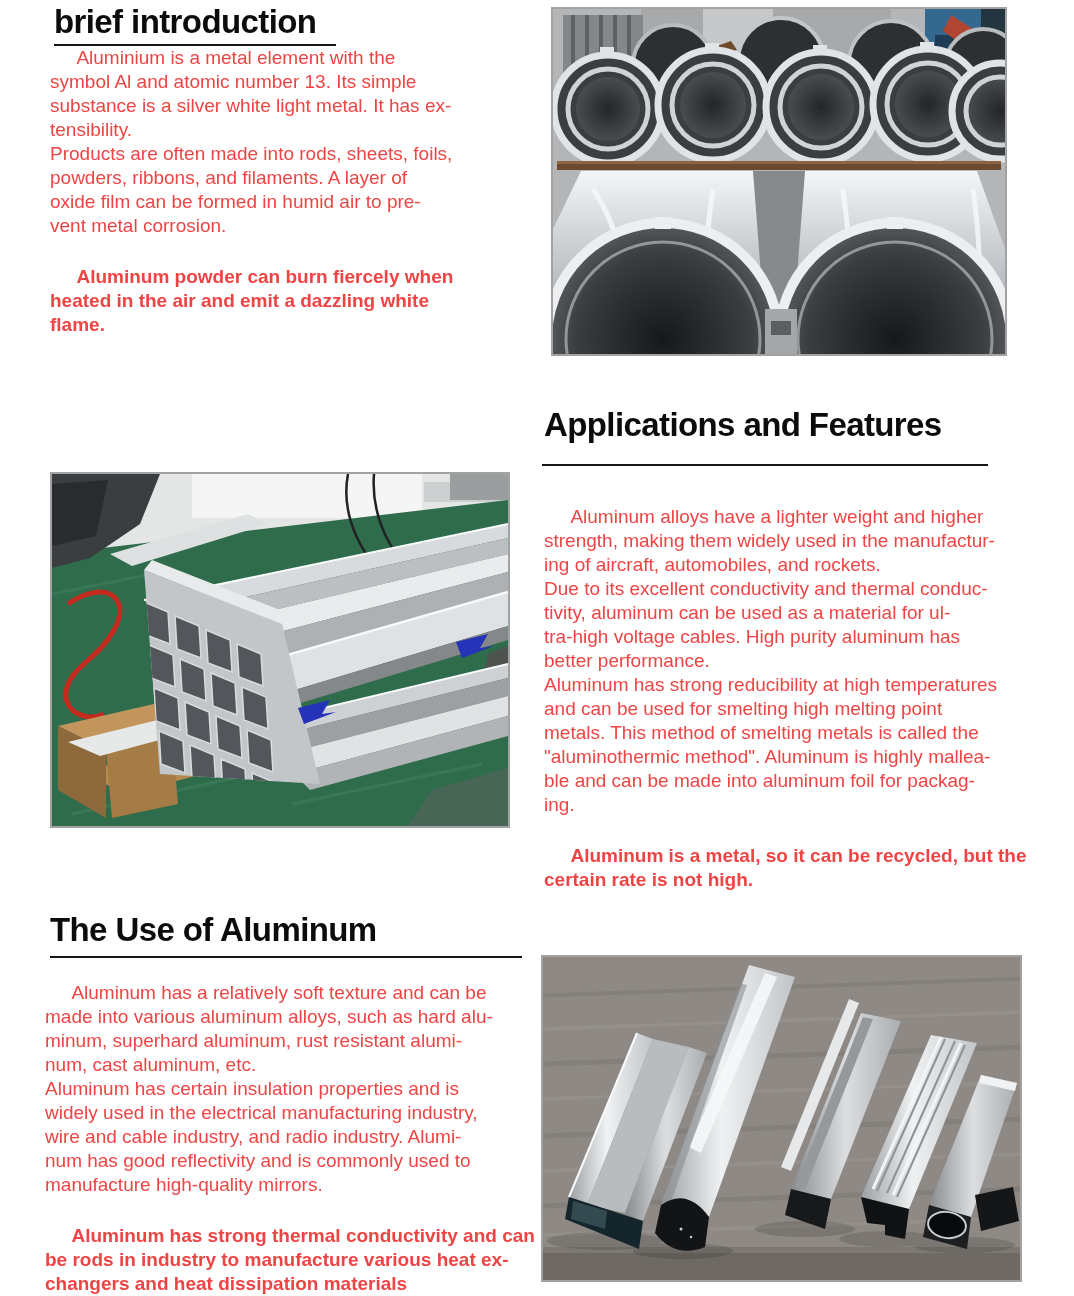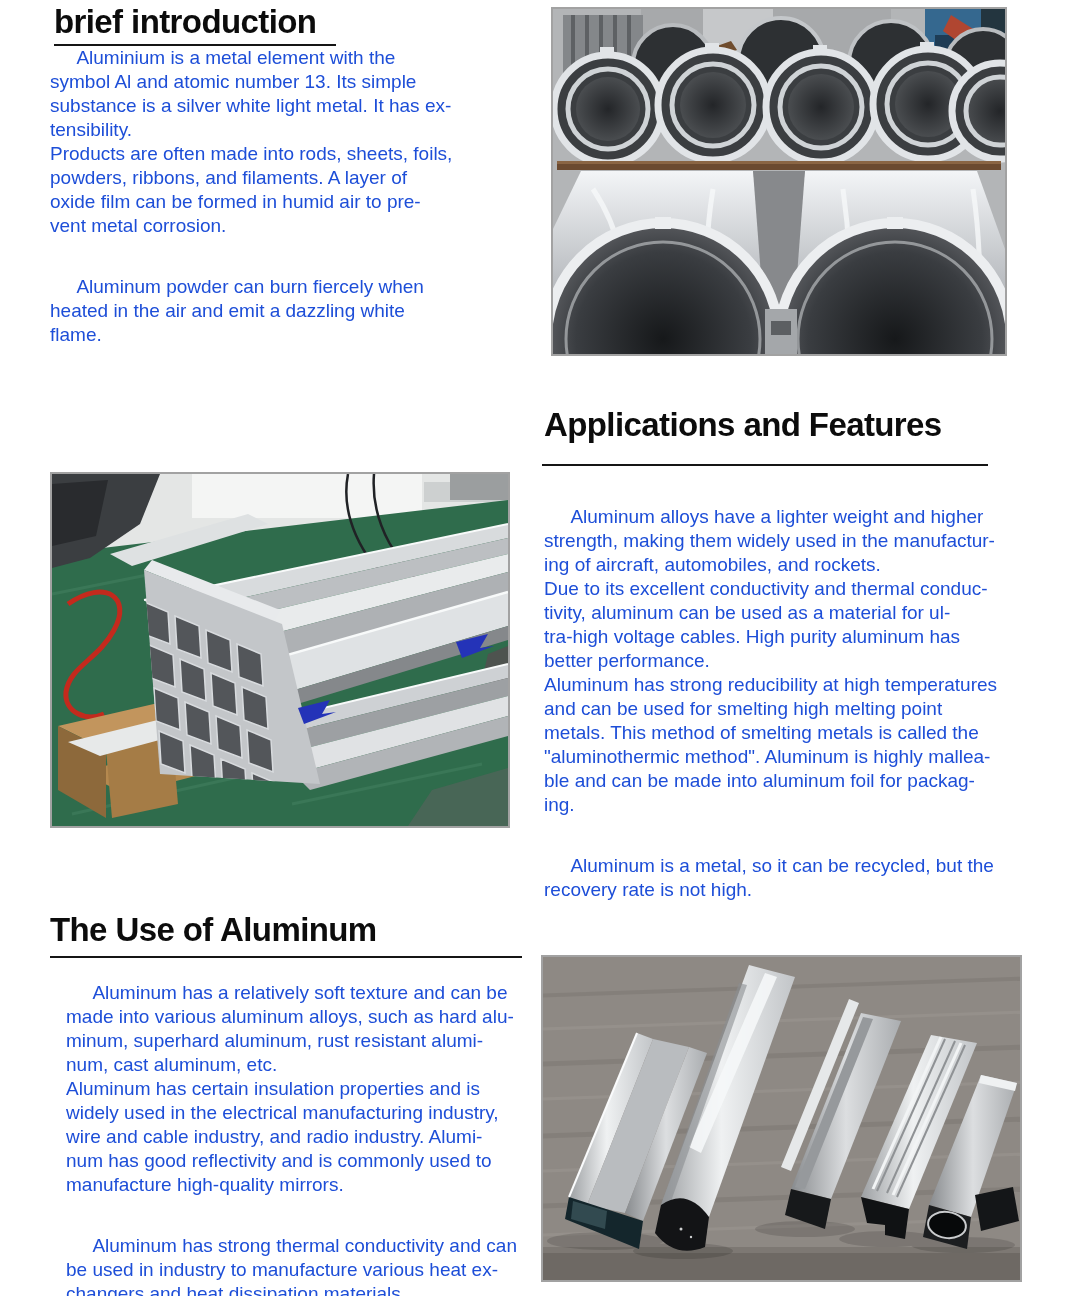--- a/index.html
+++ b/index.html
@@ -7,39 +7,39 @@
   .canvas {
     position:relative; width:1074px; height:1296px; background:#ffffff;
     font-family:"Liberation Sans","DejaVu Sans",sans-serif; overflow:hidden;
   }
   .heading {
     position:absolute; font-weight:bold; font-size:33px; line-height:40px;
     letter-spacing:-0.6px; color:#0c0c0c; white-space:nowrap;
   }
   .rule { position:absolute; height:2px; background:#151515; }
   .body {
-    position:absolute; font-size:19px; line-height:24px; color:#1d4ed8;
+    position:absolute; font-size:19px; line-height:24px; color:#ef4444;
   }
   .body p { margin:0; white-space:pre-wrap; }
-  .body p + p { margin-top:37px; }
+  .body p + p { margin-top:27px;font-weight:bold; }
   .photo {
     position:absolute; border:2px solid #a2a2a2; overflow:hidden; background:#cfd1d3;
   }
   .photo svg { display:block; width:100%; height:100%; }
   #h1 { left:54px; top:2px; }
   #r1 { left:54px; top:44px; width:282px; }
   #b1 { left:50px; top:46px; width:484px; }
   #img1 { left:551px; top:7px; width:456px; height:349px; }
   #h2 { left:544px; top:405px; }
   #r2 { left:542px; top:464px; width:446px; }
   #b2 { left:544px; top:505px; width:500px; }
   #img2 { left:50px; top:472px; width:460px; height:356px; }
   #h3 { left:50px; top:910px;text-align:right; }
   #r3 { left:50px; top:956px; width:472px; }
-  #b3 { left:66px; top:981px; width:492px; }
+  #b3 { left:45px; top:981px; width:492px; }
   #img3 { left:541px; top:955px; width:481px; height:327px; }
 </style>
 </head>
 <body>
 
 <div class="canvas">
 
   <h2 class="heading" id="h1">brief introduction</h2>
   <div class="rule" id="r1"></div>
   <div class="body" id="b1">
@@ -152,21 +152,21 @@
 tivity, aluminum can be used as a material for ul-
 tra-high voltage cables. High purity aluminum has
 better performance.
 Aluminum has strong reducibility at high temperatures
 and can be used for smelting high melting point
 metals. This method of smelting metals is called the
 "aluminothermic method". Aluminum is highly mallea-
 ble and can be made into aluminum foil for packag-
 ing.</p>
     <p>     Aluminum is a metal, so it can be recycled, but the
-recovery rate is not high.</p>
+certain rate is not high.</p>
   </div>
 
   <figure class="photo" id="img2" aria-label="Aluminum channel profiles stacked on a wooden pallet on a green factory floor">
     <svg viewBox="0 0 456 352" preserveAspectRatio="none">
       <defs>
         <clipPath id="faceclip">
             <polygon points="92,96 230,150 268,310 108,300"></polygon>
           </clipPath>
       </defs>
       <rect width="456" height="352" fill="#e4e6e5"></rect>
@@ -238,21 +238,21 @@
     <p>     Aluminum has a relatively soft texture and can be
 made into various aluminum alloys, such as hard alu-
 minum, superhard aluminum, rust resistant alumi-
 num, cast aluminum, etc.
 Aluminum has certain insulation properties and is
 widely used in the electrical manufacturing industry,
 wire and cable industry, and radio industry. Alumi-
 num has good reflectivity and is commonly used to
 manufacture high-quality mirrors.</p>
     <p>     Aluminum has strong thermal conductivity and can
-be used in industry to manufacture various heat ex-
+be rods in industry to manufacture various heat ex-
 changers and heat dissipation materials</p>
   </div>
 
   <figure class="photo" id="img3" aria-label="Assorted aluminum profile samples standing on a wooden table">
     <svg viewBox="0 0 477 323" preserveAspectRatio="none">
       <defs>
         <linearGradient id="m1" x1="0" y1="0" x2="1" y2="0">
           <stop offset="0" stop-color="#9da0a3"></stop>
             <stop offset="0.45" stop-color="#eff1f2"></stop>
             <stop offset="1" stop-color="#c2c5c8"></stop>

